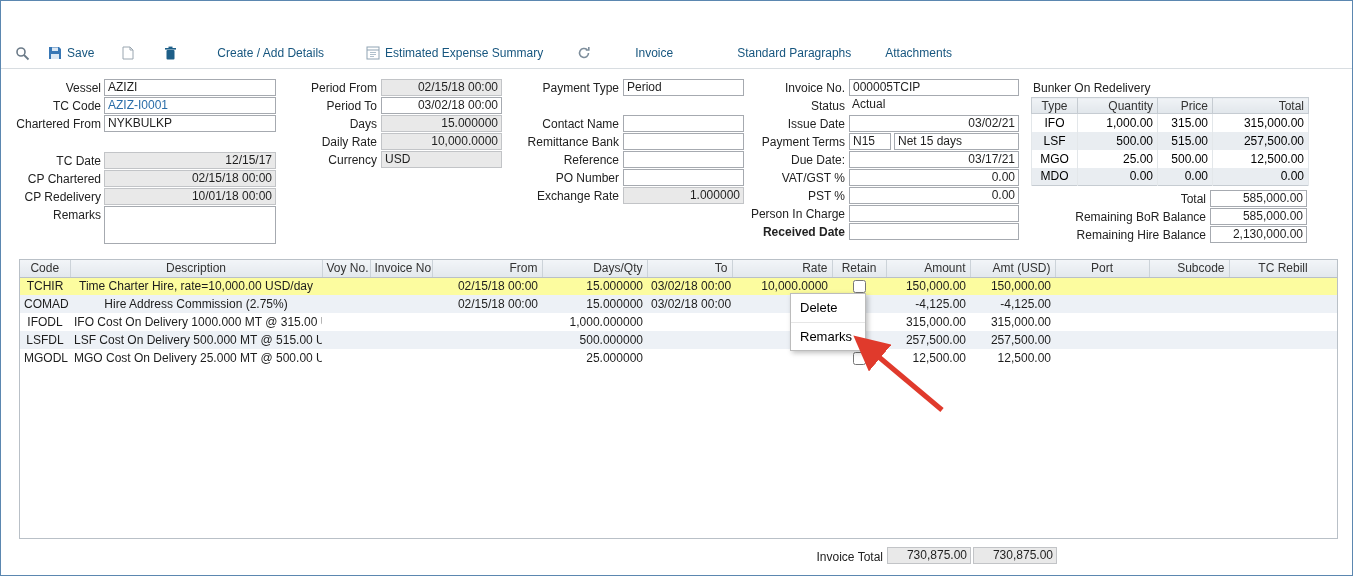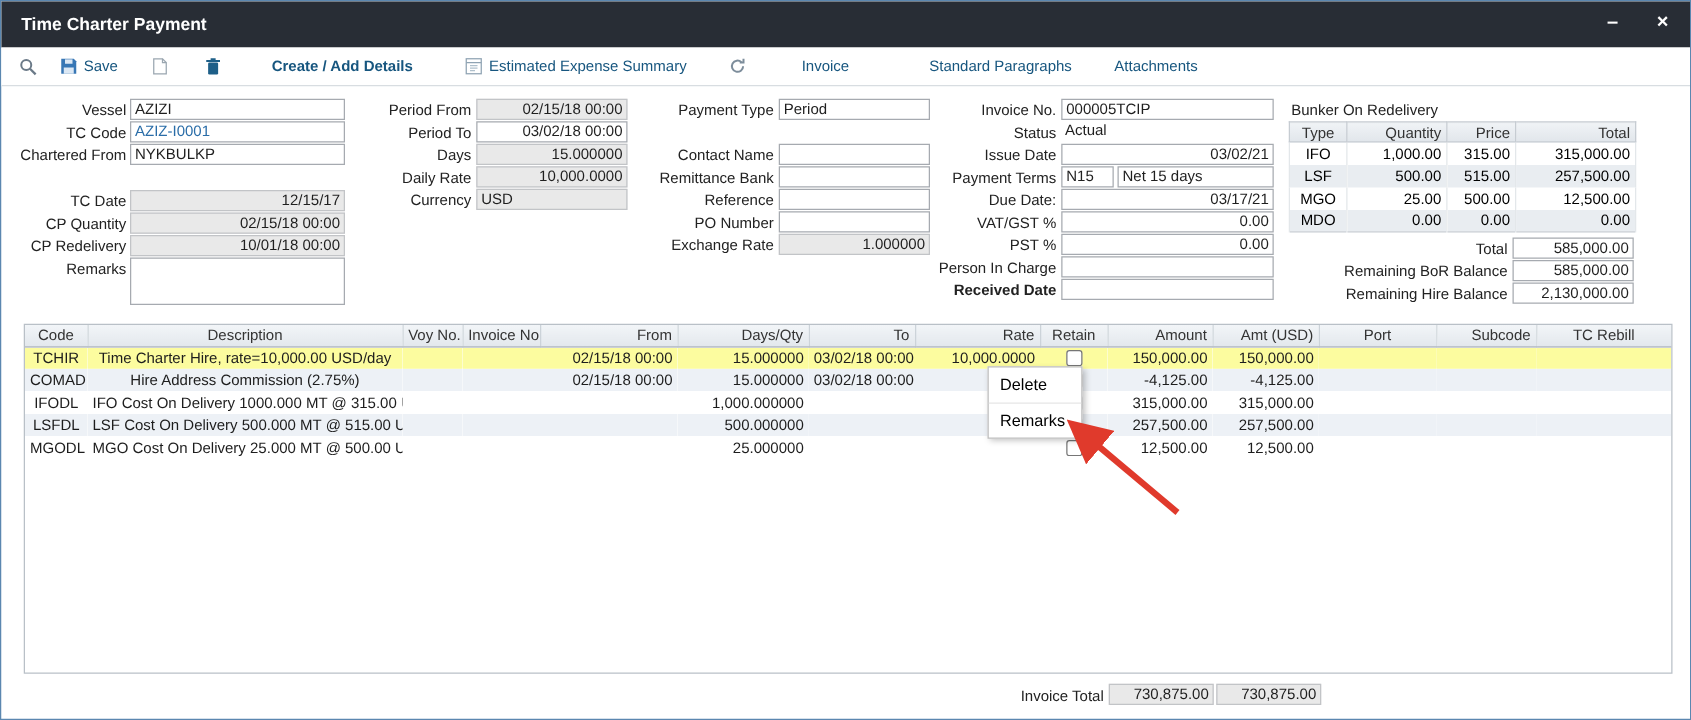--- a/index.html
+++ b/index.html
@@ -46,25 +46,20 @@
   .ctx-item { height:28px; line-height:28px; padding-left:9px; font-size:13px; color:#000000; cursor:pointer; }
   .ctx-item + .ctx-item { border-top:1px solid #e6e6e6; }
 
   .arrow-svg { position:absolute; left:0; top:0; z-index:11; pointer-events:none; }
 </style>
 </head>
 <body>
 
 <div class="window">
 
-  <div class="titlebar">
-    <span class="title">Time Charter Payment</span>
-    <span class="win-btn" style="right:52px;">–</span>
-    <span class="win-btn" style="right:12px;">×</span>
-  </div>
 
   <div class="toolbar">
     <span class="tb-icon" style="margin-left:14px;">
       <svg width="15" height="15" viewBox="0 0 15 15">
           <circle cx="6" cy="6" r="4" fill="none" stroke="#6b7a88" stroke-width="1.6"></circle>
           <line x1="9" y1="9" x2="13.5" y2="13.5" stroke="#6b7a88" stroke-width="1.8"></line>
         </svg>
     </span>
     <span class="tb-btn" style="margin-left:18px;">
       <span class="tb-icon">
@@ -82,21 +77,21 @@
           <path d="M8 1 v3 h3" fill="none" stroke="#9aa6b0"></path>
         </svg>
     </span>
     <span class="tb-icon" style="margin-left:30px;">
       <svg width="13" height="14" viewBox="0 0 13 14">
           <rect x="2.5" y="4" width="8" height="9.5" rx="1" fill="#1e5f88"></rect>
           <rect x="1" y="2" width="11" height="1.6" fill="#1e5f88"></rect>
           <rect x="4.5" y="0.6" width="4" height="1.4" fill="#1e5f88"></rect>
         </svg>
     </span>
-    <span class="tb-btn" style="margin-left:40px;font-weight:bold;">Create / Add Details</span>
+    <span class="tb-btn" style="margin-left:40px;">Create / Add Details</span>
     <span class="tb-btn" style="margin-left:42px;">
       <span class="tb-icon">
           <svg width="14" height="14" viewBox="0 0 14 14">
             <rect x="1" y="1" width="12" height="12" fill="#fff" stroke="#8fa3b3"></rect>
             <line x1="1" y1="4" x2="13" y2="4" stroke="#8fa3b3"></line>
             <line x1="4" y1="6.5" x2="10" y2="6.5" stroke="#b0c0cc"></line>
             <line x1="4" y1="8.5" x2="10" y2="8.5" stroke="#b0c0cc"></line>
             <line x1="4" y1="10.5" x2="8" y2="10.5" stroke="#b0c0cc"></line>
           </svg>
         </span>
@@ -115,21 +110,21 @@
 
   <span class="lbl" style="left:5px;top:79px;width:95px;">Vessel</span>
   <div class="fld" style="left:103px;top:78px;width:172px;">AZIZI</div>
   <span class="lbl" style="left:5px;top:97px;width:95px;">TC Code</span>
   <div class="fld link" style="left:103px;top:96px;width:172px;">AZIZ-I0001</div>
   <span class="lbl" style="left:5px;top:115px;width:95px;">Chartered From</span>
   <div class="fld" style="left:103px;top:114px;width:172px;">NYKBULKP</div>
 
   <span class="lbl" style="left:5px;top:152px;width:95px;">TC Date</span>
   <div class="fld ro num" style="left:103px;top:151px;width:172px;">12/15/17</div>
-  <span class="lbl" style="left:5px;top:170px;width:95px;">CP Quantity</span>
+  <span class="lbl" style="left:5px;top:170px;width:95px;">CP Chartered</span>
   <div class="fld ro num" style="left:103px;top:169px;width:172px;">02/15/18 00:00</div>
   <span class="lbl" style="left:5px;top:188px;width:95px;">CP Redelivery</span>
   <div class="fld ro num" style="left:103px;top:187px;width:172px;">10/01/18 00:00</div>
   <span class="lbl" style="left:5px;top:206px;width:95px;">Remarks</span>
   <div class="fld" style="left:103px;top:205px;width:172px;height:38px;"></div>
 
   <span class="lbl" style="left:288px;top:79px;width:88px;">Period From</span>
   <div class="fld ro num" style="left:380px;top:78px;width:121px;">02/15/18 00:00</div>
   <span class="lbl" style="left:288px;top:97px;width:88px;">Period To</span>
   <div class="fld num" style="left:380px;top:96px;width:121px;">03/02/18 00:00</div>

